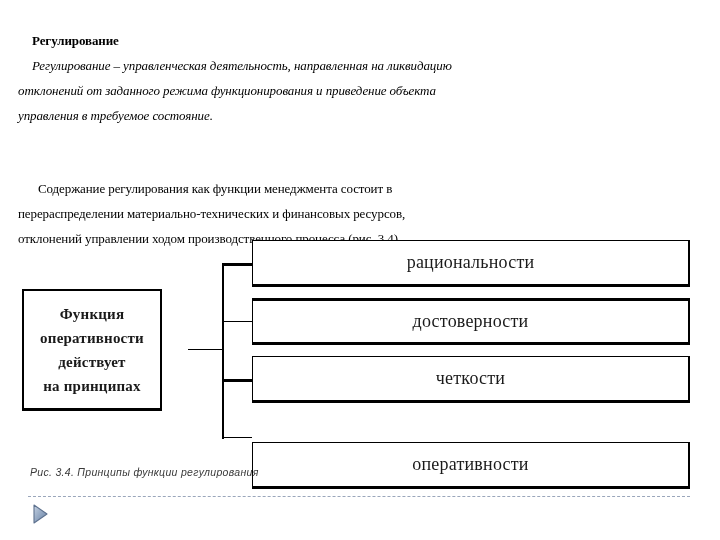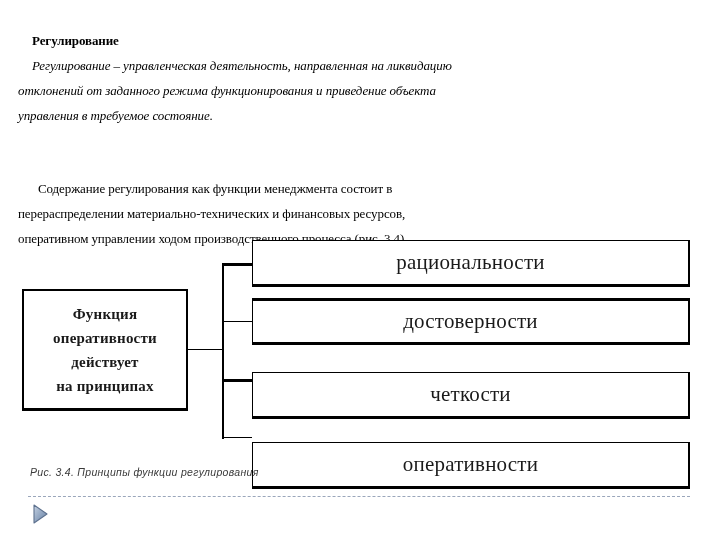--- a/index.html
+++ b/index.html
@@ -61,48 +61,48 @@
     border: 1px solid #000000;
     border-right-width: 2px;
     border-bottom-width: 3px;
     display: flex;
     align-items: center;
     justify-content: center;
     text-align: center;
   }
   .node-label {
     font-family: "Liberation Serif", "DejaVu Serif", serif;
-    font-size: 21px;
+    font-size: 18px;
     line-height: 21px;
     color: #1a1a1a;
     letter-spacing: 0.2px;
   }
 
   .root-node {
     left: 22px;
     top: 64px;
-    width: 166px;
+    width: 140px;
     height: 122px;
     border-left-width: 2px;
     border-top-width: 2px;
   }
   .root-node .node-label {
     font-weight: bold;
     font-size: 15px;
     line-height: 24px;
   }
 
   .leaf-node {
     left: 252px;
     width: 438px;
     height: 47px;
   }
   .leaf-1 { top: 15px; }
   .leaf-2 { top: 73px; border-top-width: 3px; align-items: center; }
-  .leaf-3 { top: 147px; }
+  .leaf-3 { top: 131px; }
   .leaf-4 { top: 189px; margin-top: 28px; }
 
   
   .conn {
     position: absolute;
     background: #000000;
   }
   .stem {           
     left: 188px;
     top: 124px;
@@ -158,21 +158,21 @@
 <div class="text-block">
 
   <p class="para heading-line">Регулирование</p>
 
   <p class="para def-line">Регулирование – управленческая деятельность, направленная на ликвидацию</p>
   <p class="para i">отклонений от заданного режима функционирования и приведение объекта</p>
   <p class="para i">управления в требуемое состояние.</p>
 
   <p class="para body-line">Содержание регулирования как функции менеджмента состоит в</p>
   <p class="para b">перераспределении материально-технических и финансовых ресурсов,</p>
-  <p class="para"><span class="b">оперативном управлении ходом</span><span> производственного процесса (рис. 3.4).</span></p>
+  <p class="para"><span class="b">отклонений управлении ходом</span><span> производственного процесса (рис. 3.4).</span></p>
 </div>
 
 <div class="diagram">
 
   <div class="conn stem"></div>
   <div class="conn trunk"></div>
   <div class="conn branch branch-1"></div>
   <div class="conn branch branch-2"></div>
   <div class="conn branch branch-3"></div>
   <div class="conn branch branch-4"></div>

